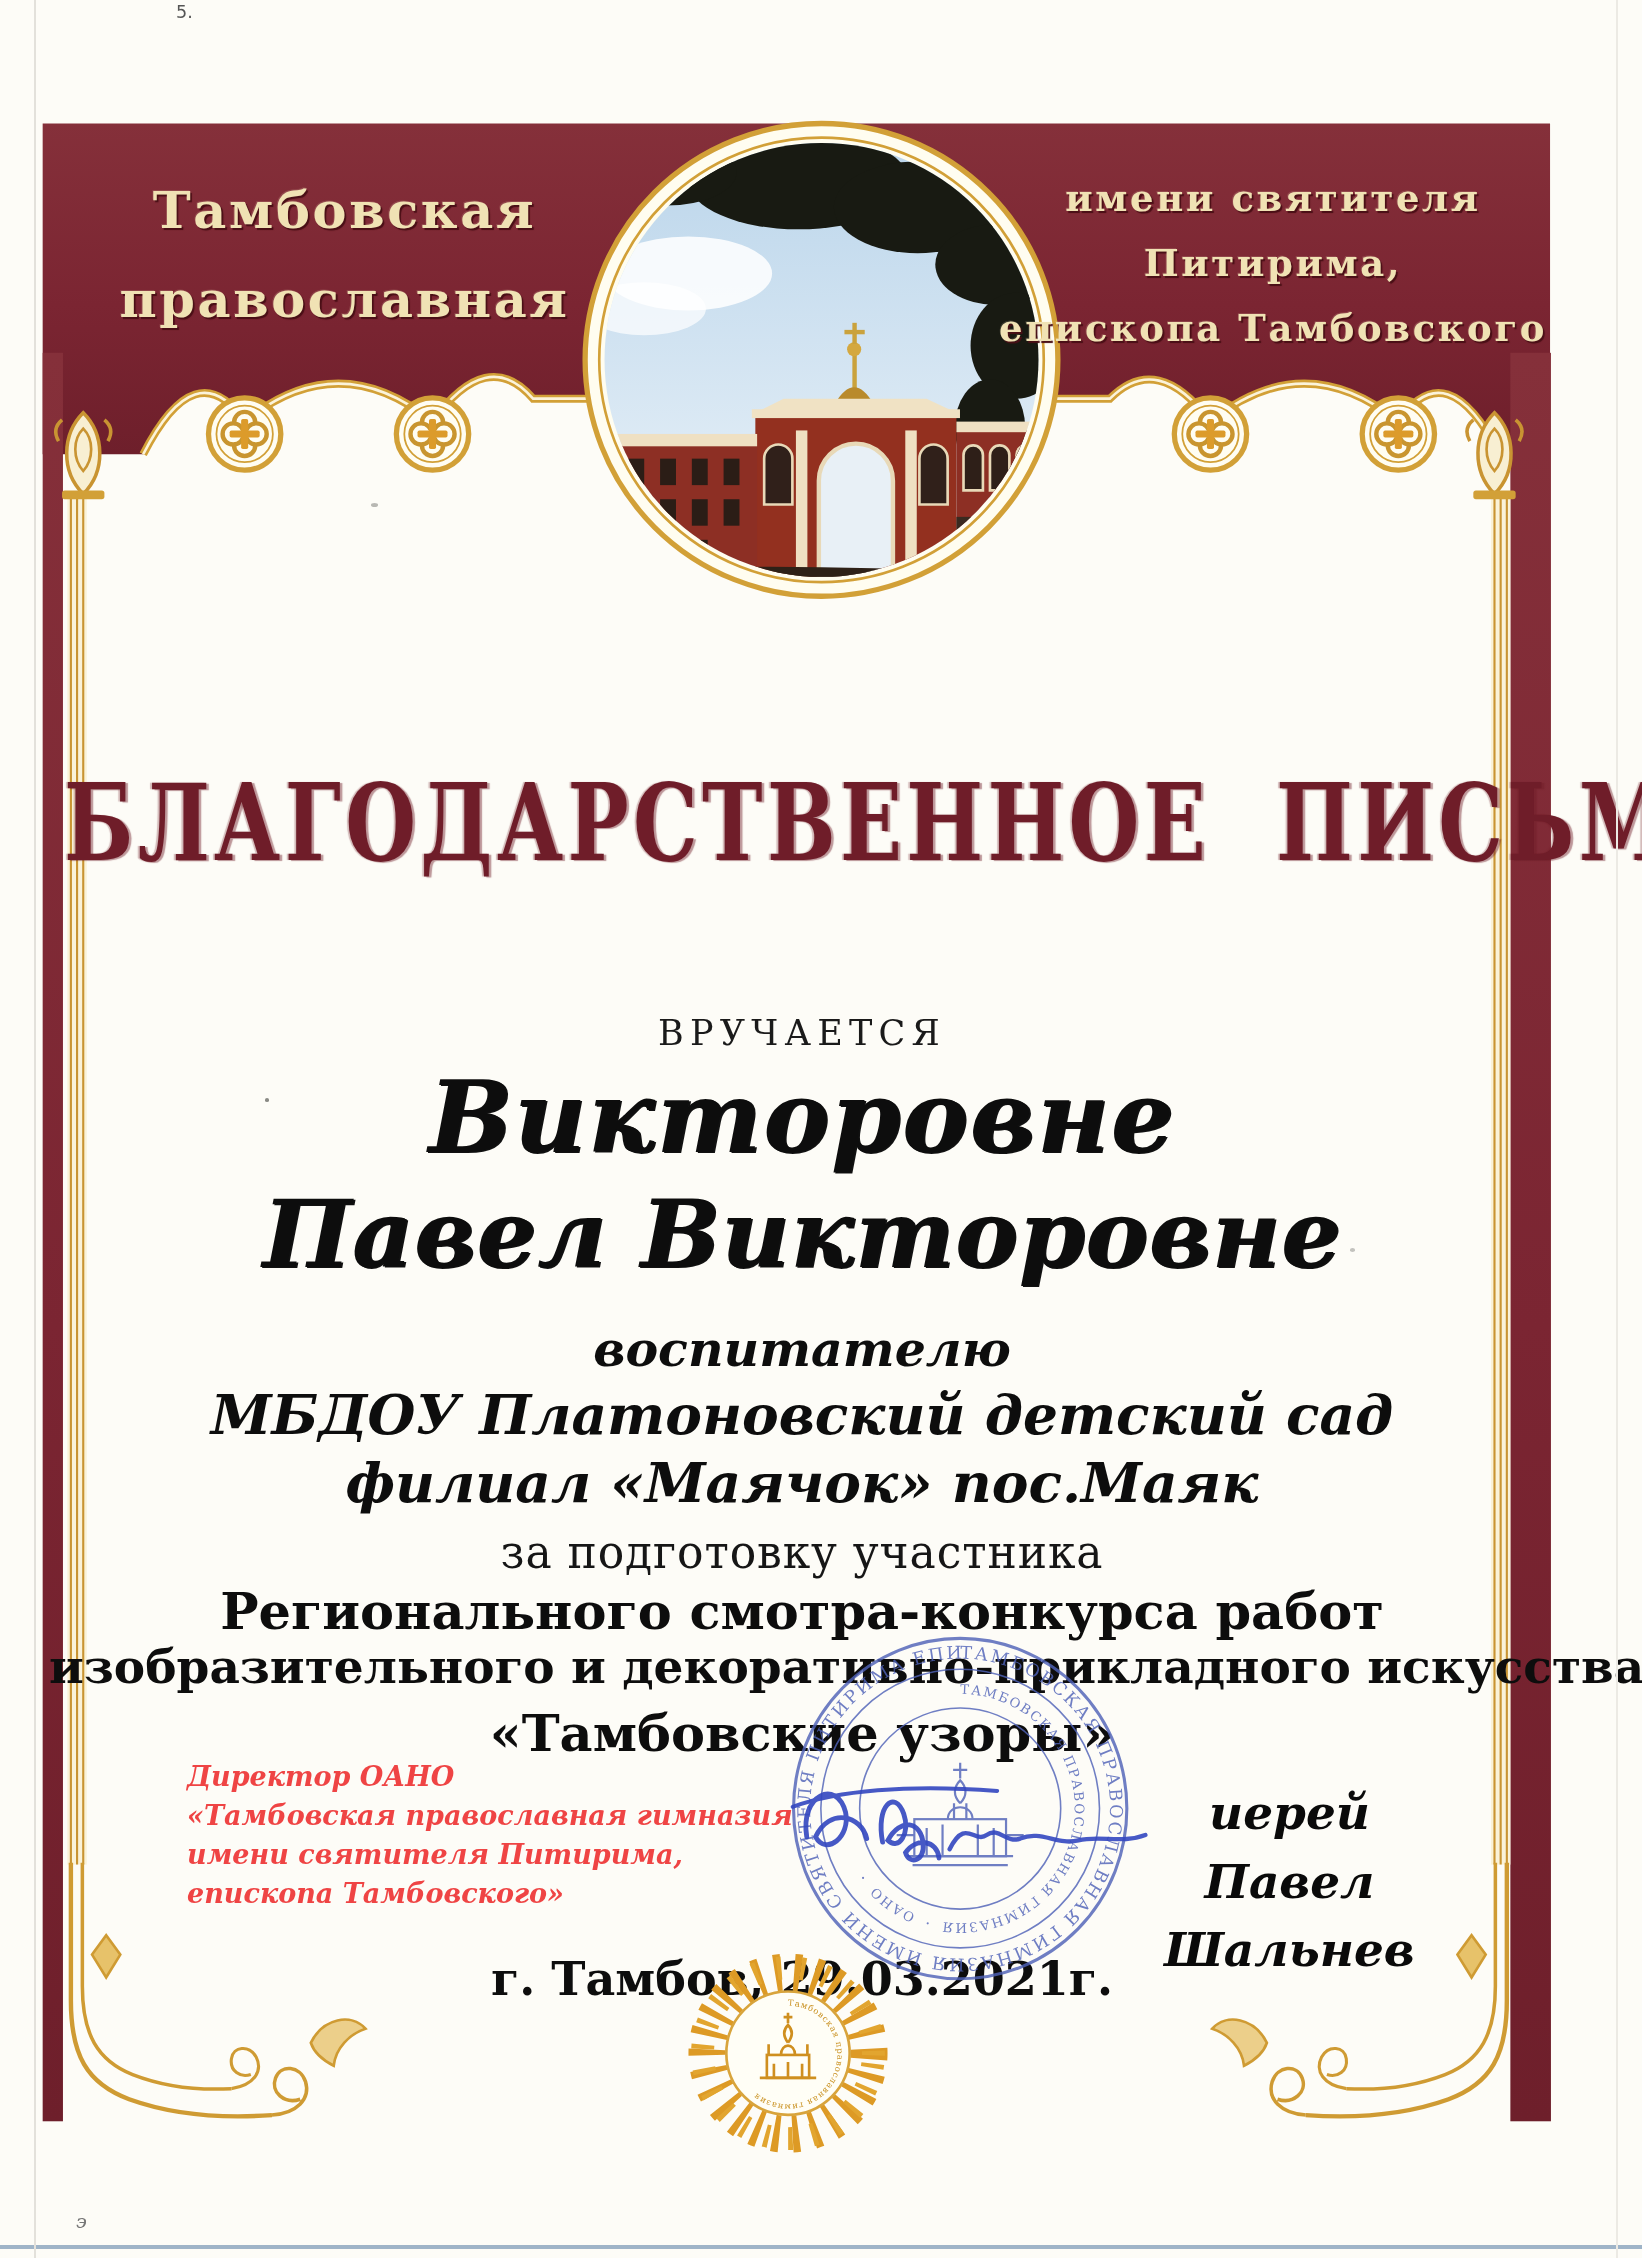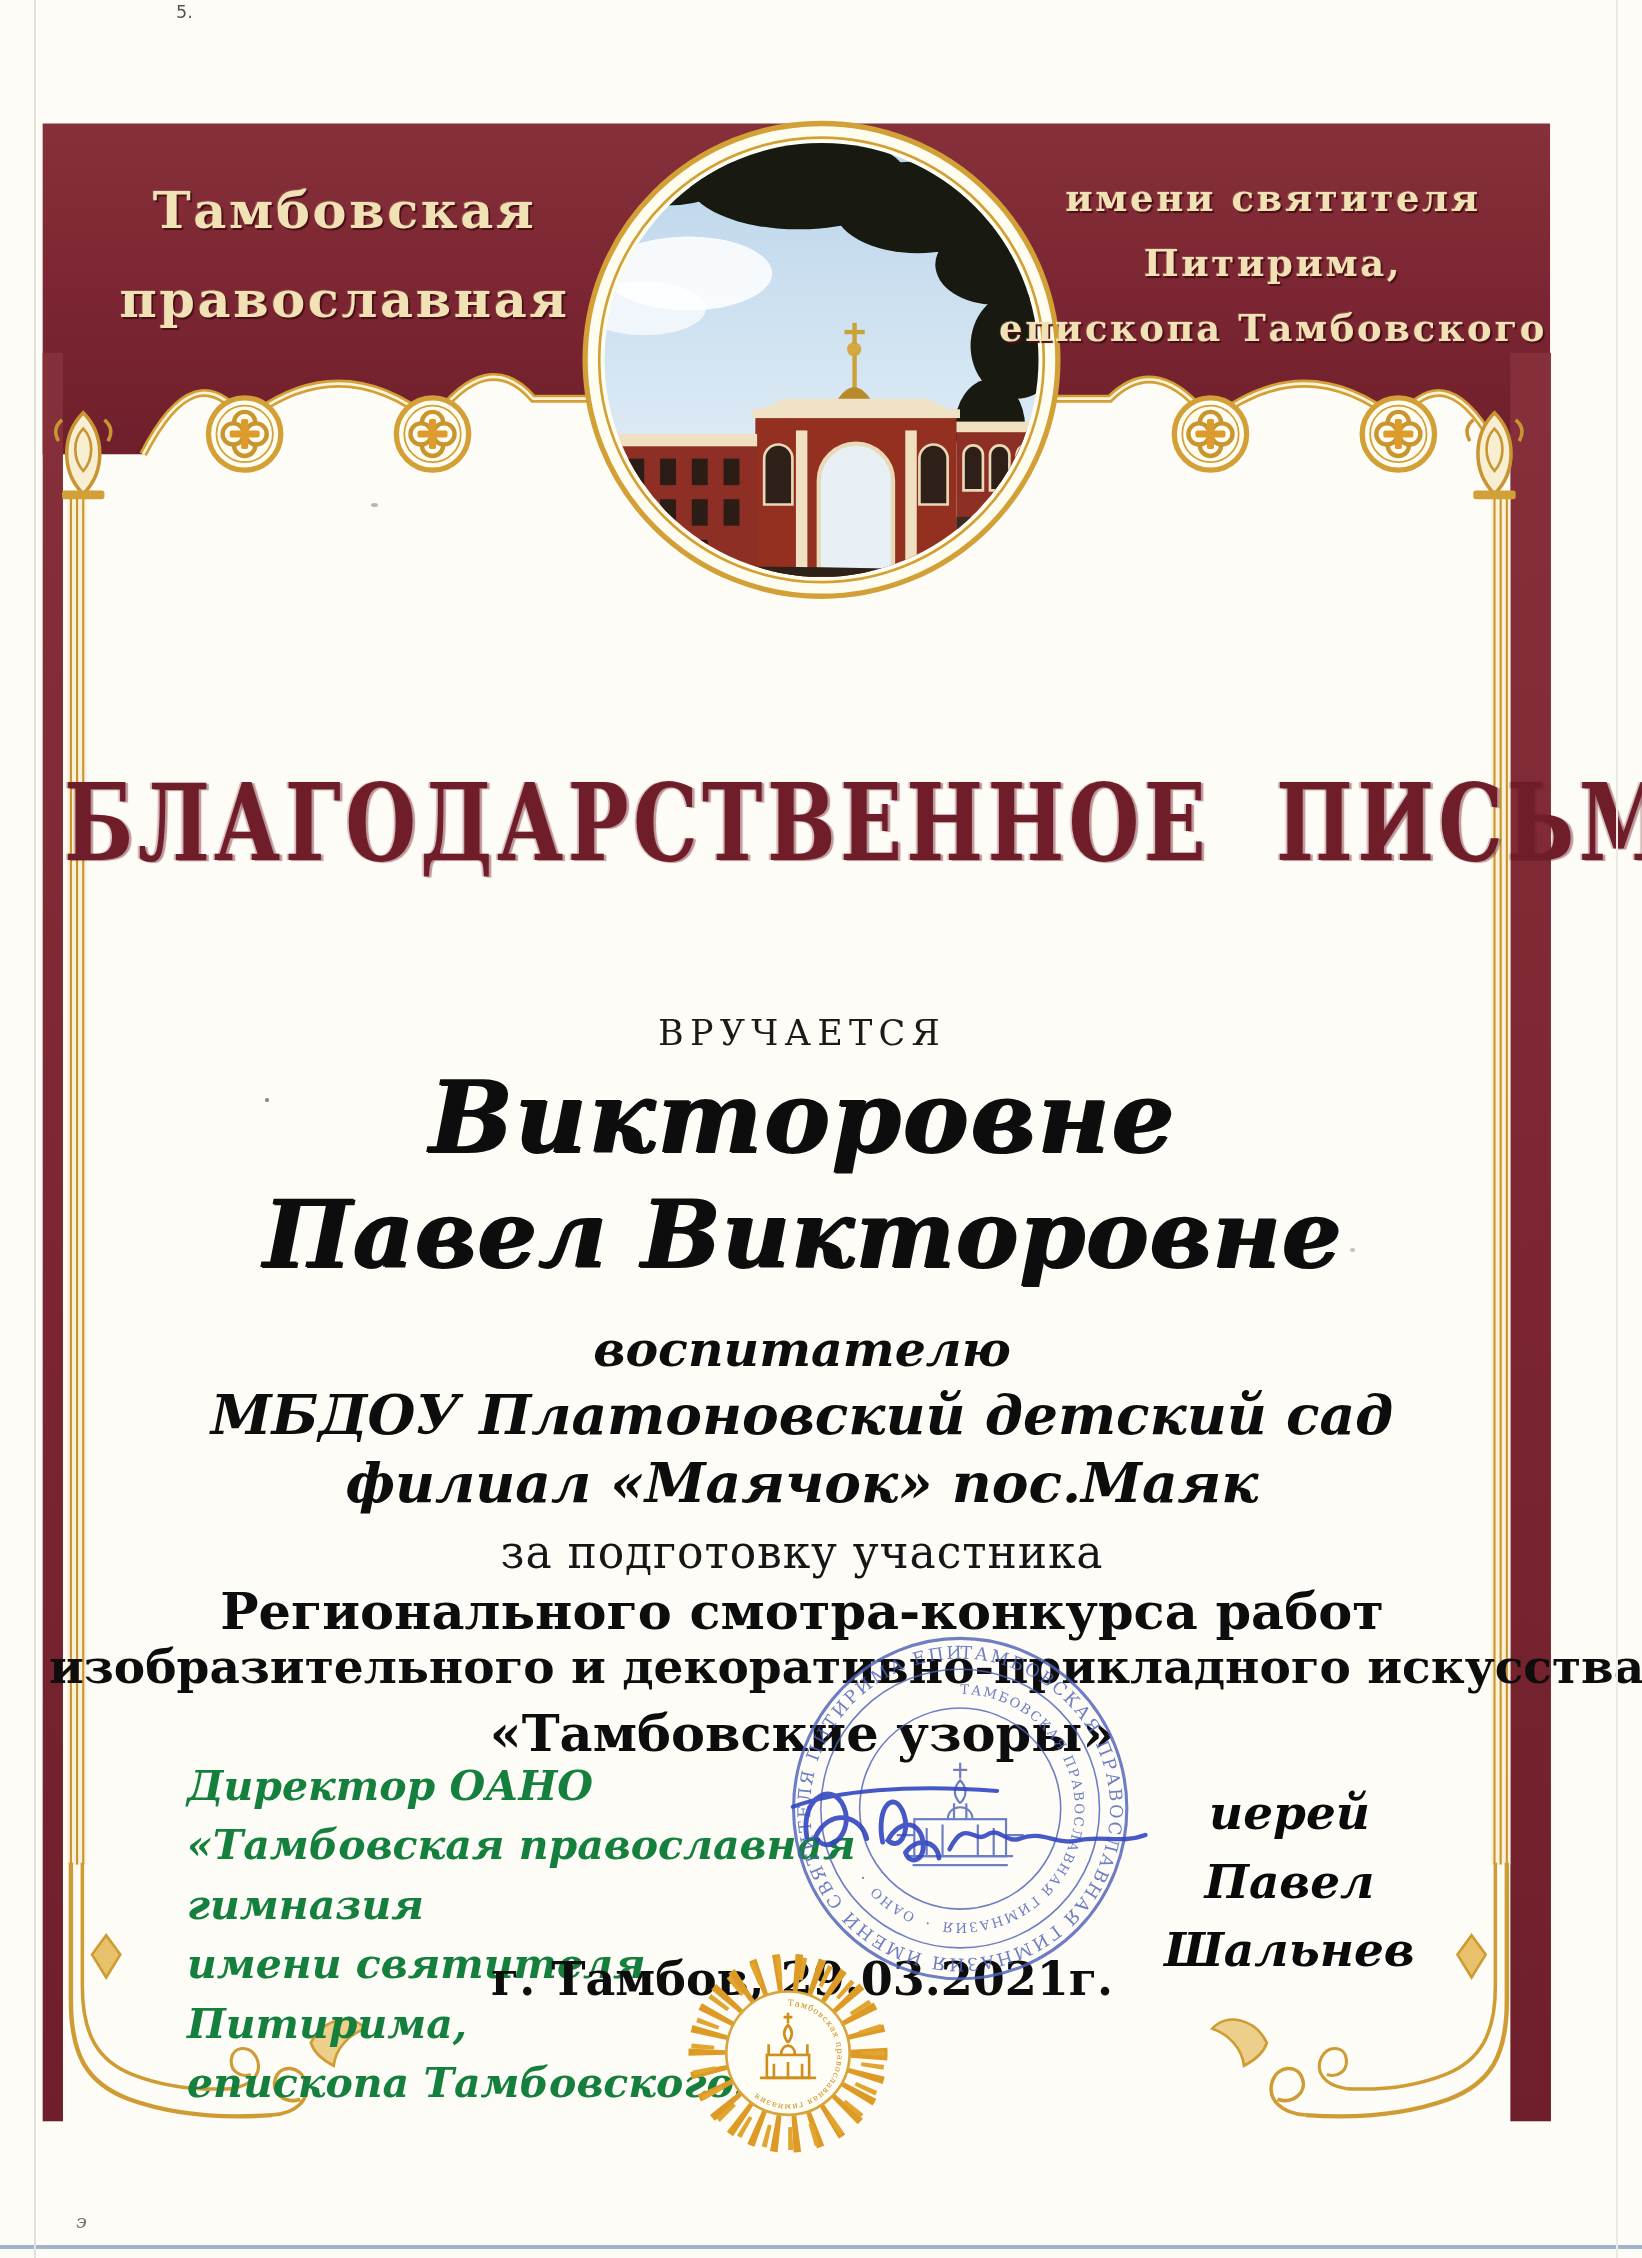--- a/index.html
+++ b/index.html
@@ -39,21 +39,21 @@
   .inst1{top:1382px;font-size:55px;font-weight:bold;font-style:italic;}
   .inst2{top:1450px;font-size:55px;font-weight:bold;font-style:italic;}
   .reason{top:1524px;font-size:44px;letter-spacing:0.9px;color:#161616;transform:scale(1,1.08);transform-origin:top center;}
   .event1{top:1581px;font-size:51px;font-weight:bold;letter-spacing:0px;}
   .event2{top:1639px;font-size:47px;font-weight:bold;white-space:nowrap;}
   .event3{top:1703px;font-size:51px;font-weight:bold;}
   .place-date{top:1952px;font-size:46px;font-weight:bold;}
   
   .signer-left{
     position:absolute;left:187px;top:1757px;width:670px;text-align:left;
-    font-size:41px;font-weight:bold;font-style:italic;line-height:1.45;color:#15803d;
+    font-size:27px;font-weight:bold;font-style:italic;line-height:1.45;color:#ef4444;
   }
   .signer-right{
     position:absolute;left:1113px;top:1779px;width:353px;text-align:center;
     font-size:47px;font-weight:bold;font-style:italic;line-height:1.46;color:#0a0a0a;
   }
   
   .scan-line-bottom{position:absolute;left:0;right:0;top:2245px;height:3.5px;background:#8ea7c0;opacity:.85;}
   .scan-edge-left{position:absolute;left:34px;top:0;width:1.8px;height:2258px;background:#e3e1db;}
   .scan-edge-right{position:absolute;left:1616px;top:0;width:1.8px;height:2258px;background:#eceae4;}
   .speck{position:absolute;background:#8a8a85;border-radius:50%;}

